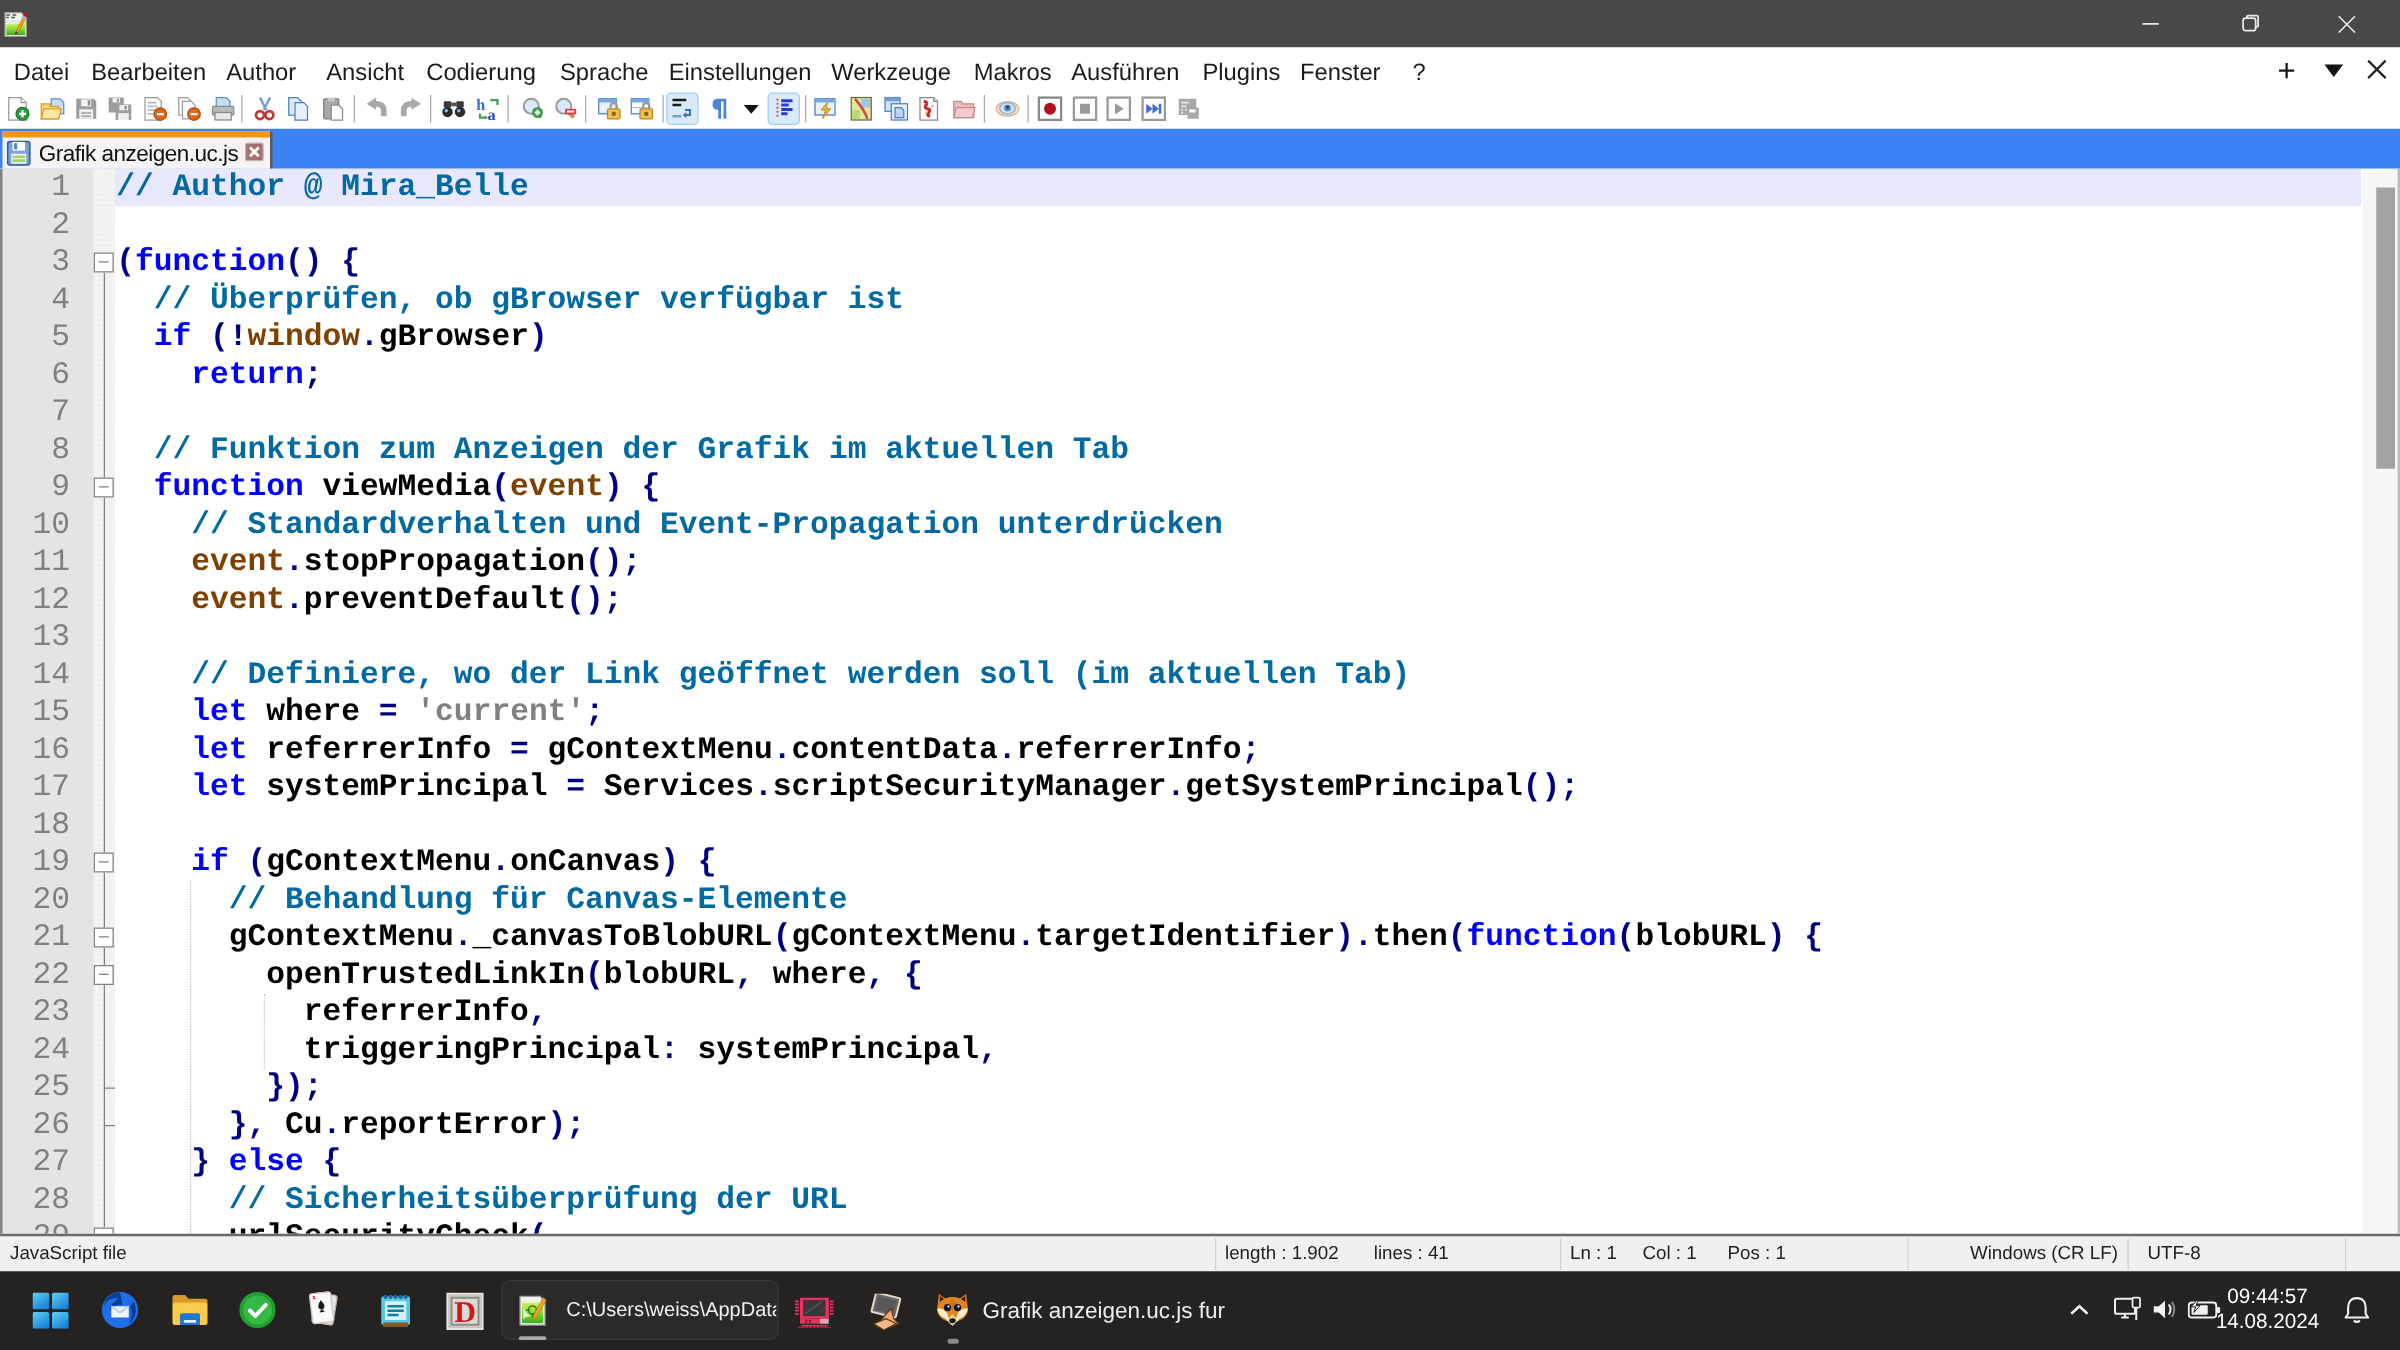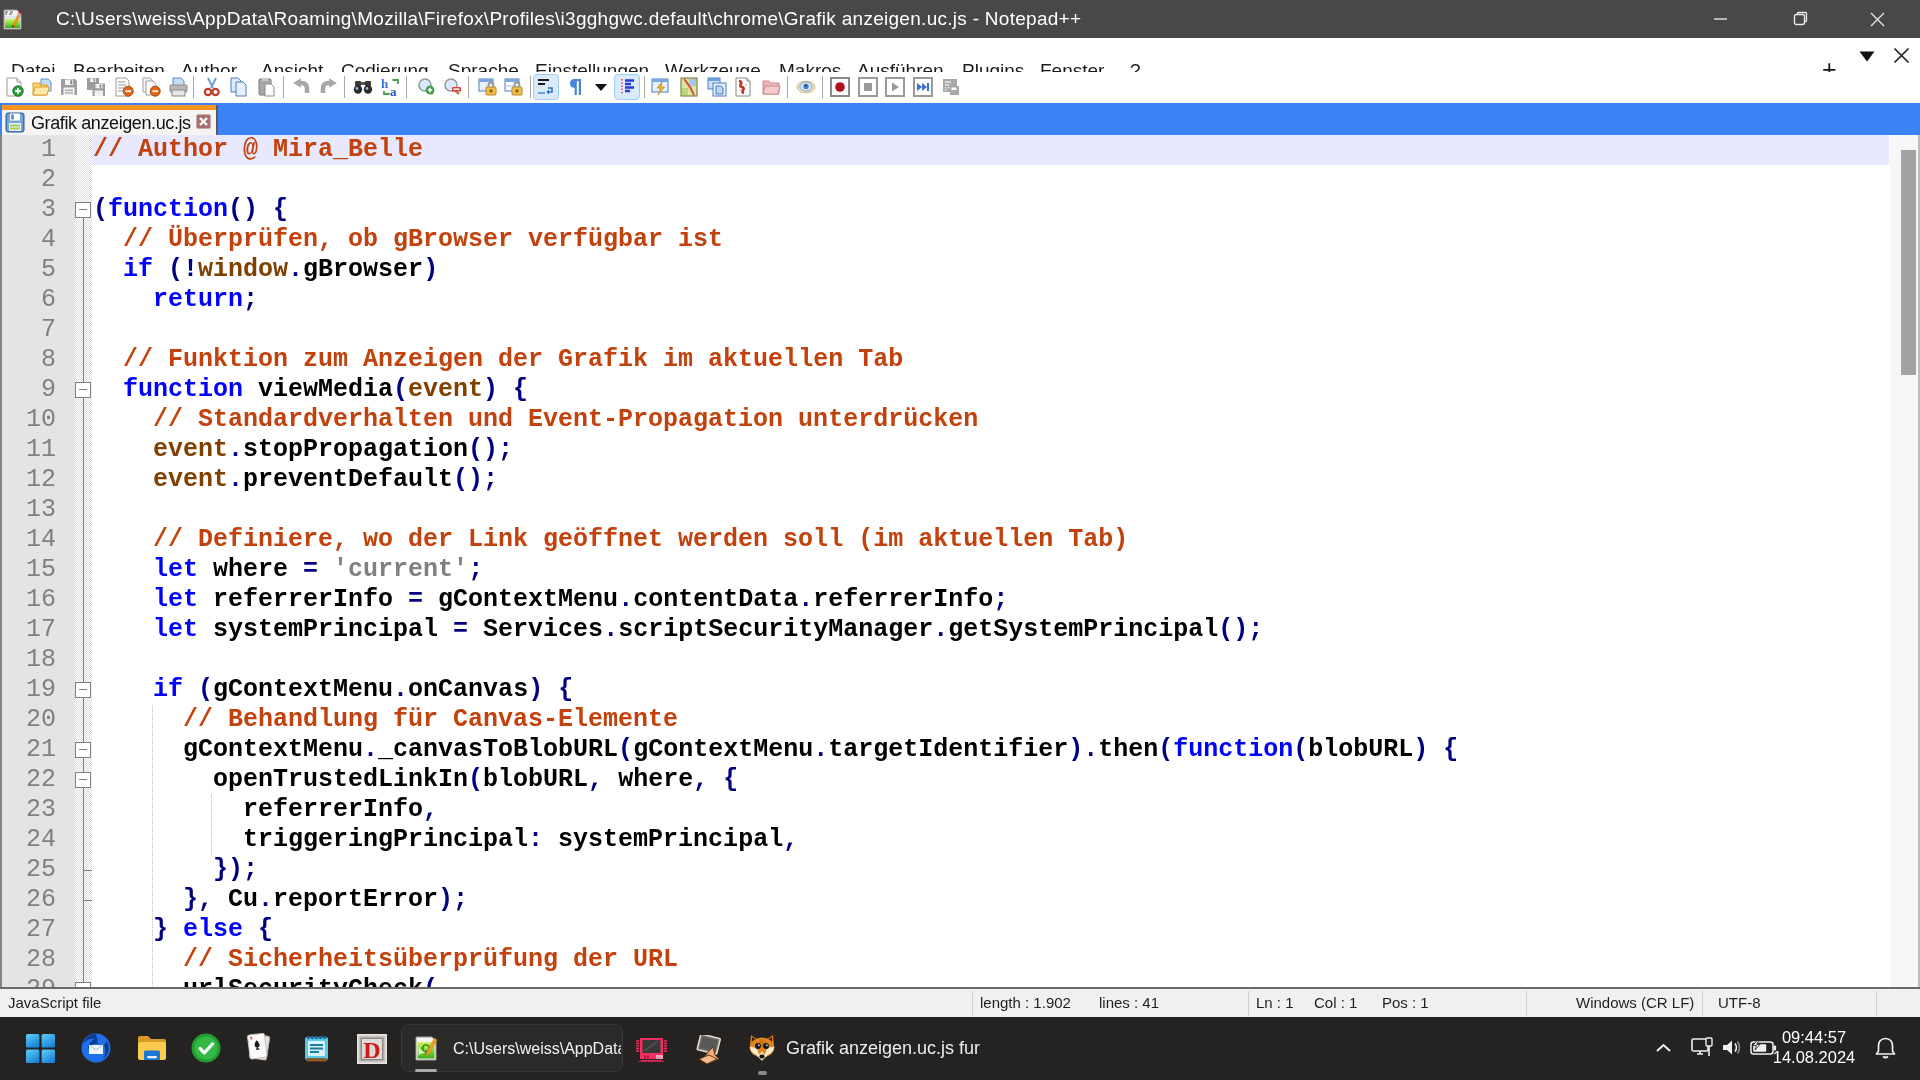--- a/index.html
+++ b/index.html
@@ -5,21 +5,21 @@
   * { margin:0; padding:0; box-sizing:border-box; }
   html,body { width:1920px; height:1080px; overflow:hidden; background:#fff;
     font-family:"Liberation Sans", sans-serif; }
   .abs { position:absolute; }
   
   #titlebar { position:absolute; left:0; top:0; width:1920px; height:38px; background:#4a4846; }
   #title-text { position:absolute; left:56px; top:0; height:38px; line-height:38px;
     color:#ffffff; font-size:19px; letter-spacing:0.28px; white-space:nowrap; }
   
   #menubar { position:absolute; left:0; top:38px; width:1920px; height:34px; background:#ffffff; }
-  #menubar span.mi { position:absolute; top:16px; height:34px; line-height:33px; font-size:19px; color:#1b1b1b; }
+  #menubar span.mi { position:absolute; top:4px; height:34px; line-height:33px; font-size:19px; color:#1b1b1b; }
   
   #toolbar { position:absolute; left:0; top:72px; width:1920px; height:31px; background:#ffffff; }
   .tbsep { position:absolute; top:4px; width:1px; height:22px; background:#a8a8a8; }
   .tbactive { position:absolute; top:2px; width:26px; height:26px; background:#d9eafb;
      border:1px solid #9ecdf0; border-radius:4px; }
   
   #tabbar { position:absolute; left:0; top:103px; width:1920px; height:32px; background:#3b82f6; }
   #tab1 { position:absolute; left:2px; top:2px; width:214px; height:30px; background:#f5f4f3; }
   #tab1 .orange { position:absolute; left:0; top:0; width:214px; height:4.5px; background:#f7941d; }
   #tab1 .tabtext { position:absolute; left:29px; top:5px; height:26px; line-height:26px; font-size:18px; letter-spacing:-0.4px; color:#111; }
@@ -38,21 +38,21 @@
        linear-gradient(45deg,#dedede 25%,transparent 25%,transparent 75%,#dedede 75%);
      background-size:2px 2px; background-position:0 0,1px 1px; }
   .foldline { position:absolute; left:83px; width:1px; background:#808080; }
   .foldbox { position:absolute; left:75px; width:16px; height:16px; background:#fff;
      border:1px solid #808080; }
   .foldbox::after { content:""; position:absolute; left:3px; top:6px; width:8px; height:1px; background:#808080; }
   .foldtick { position:absolute; left:84px; width:8px; height:1px; background:#808080; }
   #curline { position:absolute; left:92px; top:0; width:1797px; height:30px; background:#e8e8ff; }
   #code { position:absolute; left:93px; top:0; font-family:"Liberation Mono", monospace;
      font-size:25px; font-weight:bold; line-height:30px; white-space:pre; color:#000; }
-  #code .g { color:#c2410c; }
+  #code .g { color:#0369a1; }
   #code .b { color:#0000ff; }
   #code .n { color:#000080; }
   #code .w { color:#804000; }
   #code .s { color:#808080; font-weight:bold; }
   .iguide { position:absolute; width:0; border-left:1px dotted #bdbdbd; }
   #vscroll { position:absolute; left:1890px; top:0; width:28px; height:852px; background:#f7f7f7; }
   #vthumb { position:absolute; left:11px; top:15px; width:15px; height:225px; background:#a3a3a3; }
   #editor-rborder { position:absolute; left:1918px; top:0; width:2px; height:852px; background:#bdbdbd; }
   
   #statusbar { position:absolute; left:0; top:987px; width:1920px; height:30px; background:#f1f0f0;
@@ -84,21 +84,20 @@
     </defs>
     <path d="M2 2 L15 2 L19 6 L19 21 L2 21 Z" fill="#f4f4f4" stroke="#9a9a9a"></path>
     <path d="M3 4 H6 M8 4 H11 M3 6 H5 M7 6 H10" stroke="#555" stroke-width="1.2"></path>
     <rect x="3" y="8" width="15" height="2.5" fill="#dce8f0"></rect>
     <rect x="3" y="11" width="15" height="9" fill="url(#gg)"></rect>
     <path d="M17.5 3.5 L11 17 L9.5 19.5 L12.5 18.5 L19 5.5 Z" fill="#f0a020" stroke="#c07a10" stroke-width="0.6"></path>
     <path d="M9.5 19.5 L12.5 18.5 L11 17 Z" fill="#333"></path>
     <rect x="16.8" y="2.6" width="3" height="3" rx="0.5" fill="#c01020" transform="rotate(26 18 4)"></rect>
     <rect x="15.6" y="4.8" width="3.4" height="2" fill="#a8b8c8" transform="rotate(26 17 5.6)"></rect>
     </svg>
-  <div id="title-text">C:\Users\weiss\AppData\Roaming\Mozilla\Firefox\Profiles\i3gghgwc.default\chrome\Grafik anzeigen.uc.js - Notepad++</div>
   <svg class="abs" style="left:1713px;top:12px" width="16" height="14" viewBox="0 0 16 14">
     <line x1="1" y1="7" x2="14" y2="7" stroke="#e9e9e9" stroke-width="1.4"></line>
   </svg>
   <svg class="abs" style="left:1793px;top:11px" width="18" height="16" viewBox="0 0 18 16">
     <rect x="1.5" y="3.5" width="10" height="10" rx="2" fill="none" stroke="#e9e9e9" stroke-width="1.4"></rect>
     <path d="M4.5 3.5 L4.5 2.5 Q4.5 1.5 5.5 1.5 L12.5 1.5 Q13.5 1.5 13.5 2.5 L13.5 9.5 Q13.5 10.5 12.5 10.5 L11.5 10.5" fill="none" stroke="#e9e9e9" stroke-width="1.4"></path>
   </svg>
   <svg class="abs" style="left:1870px;top:12px" width="15" height="15" viewBox="0 0 15 15">
     <path d="M1 1 L14 14 M14 1 L1 14" stroke="#e9e9e9" stroke-width="1.3"></path>
   </svg>

